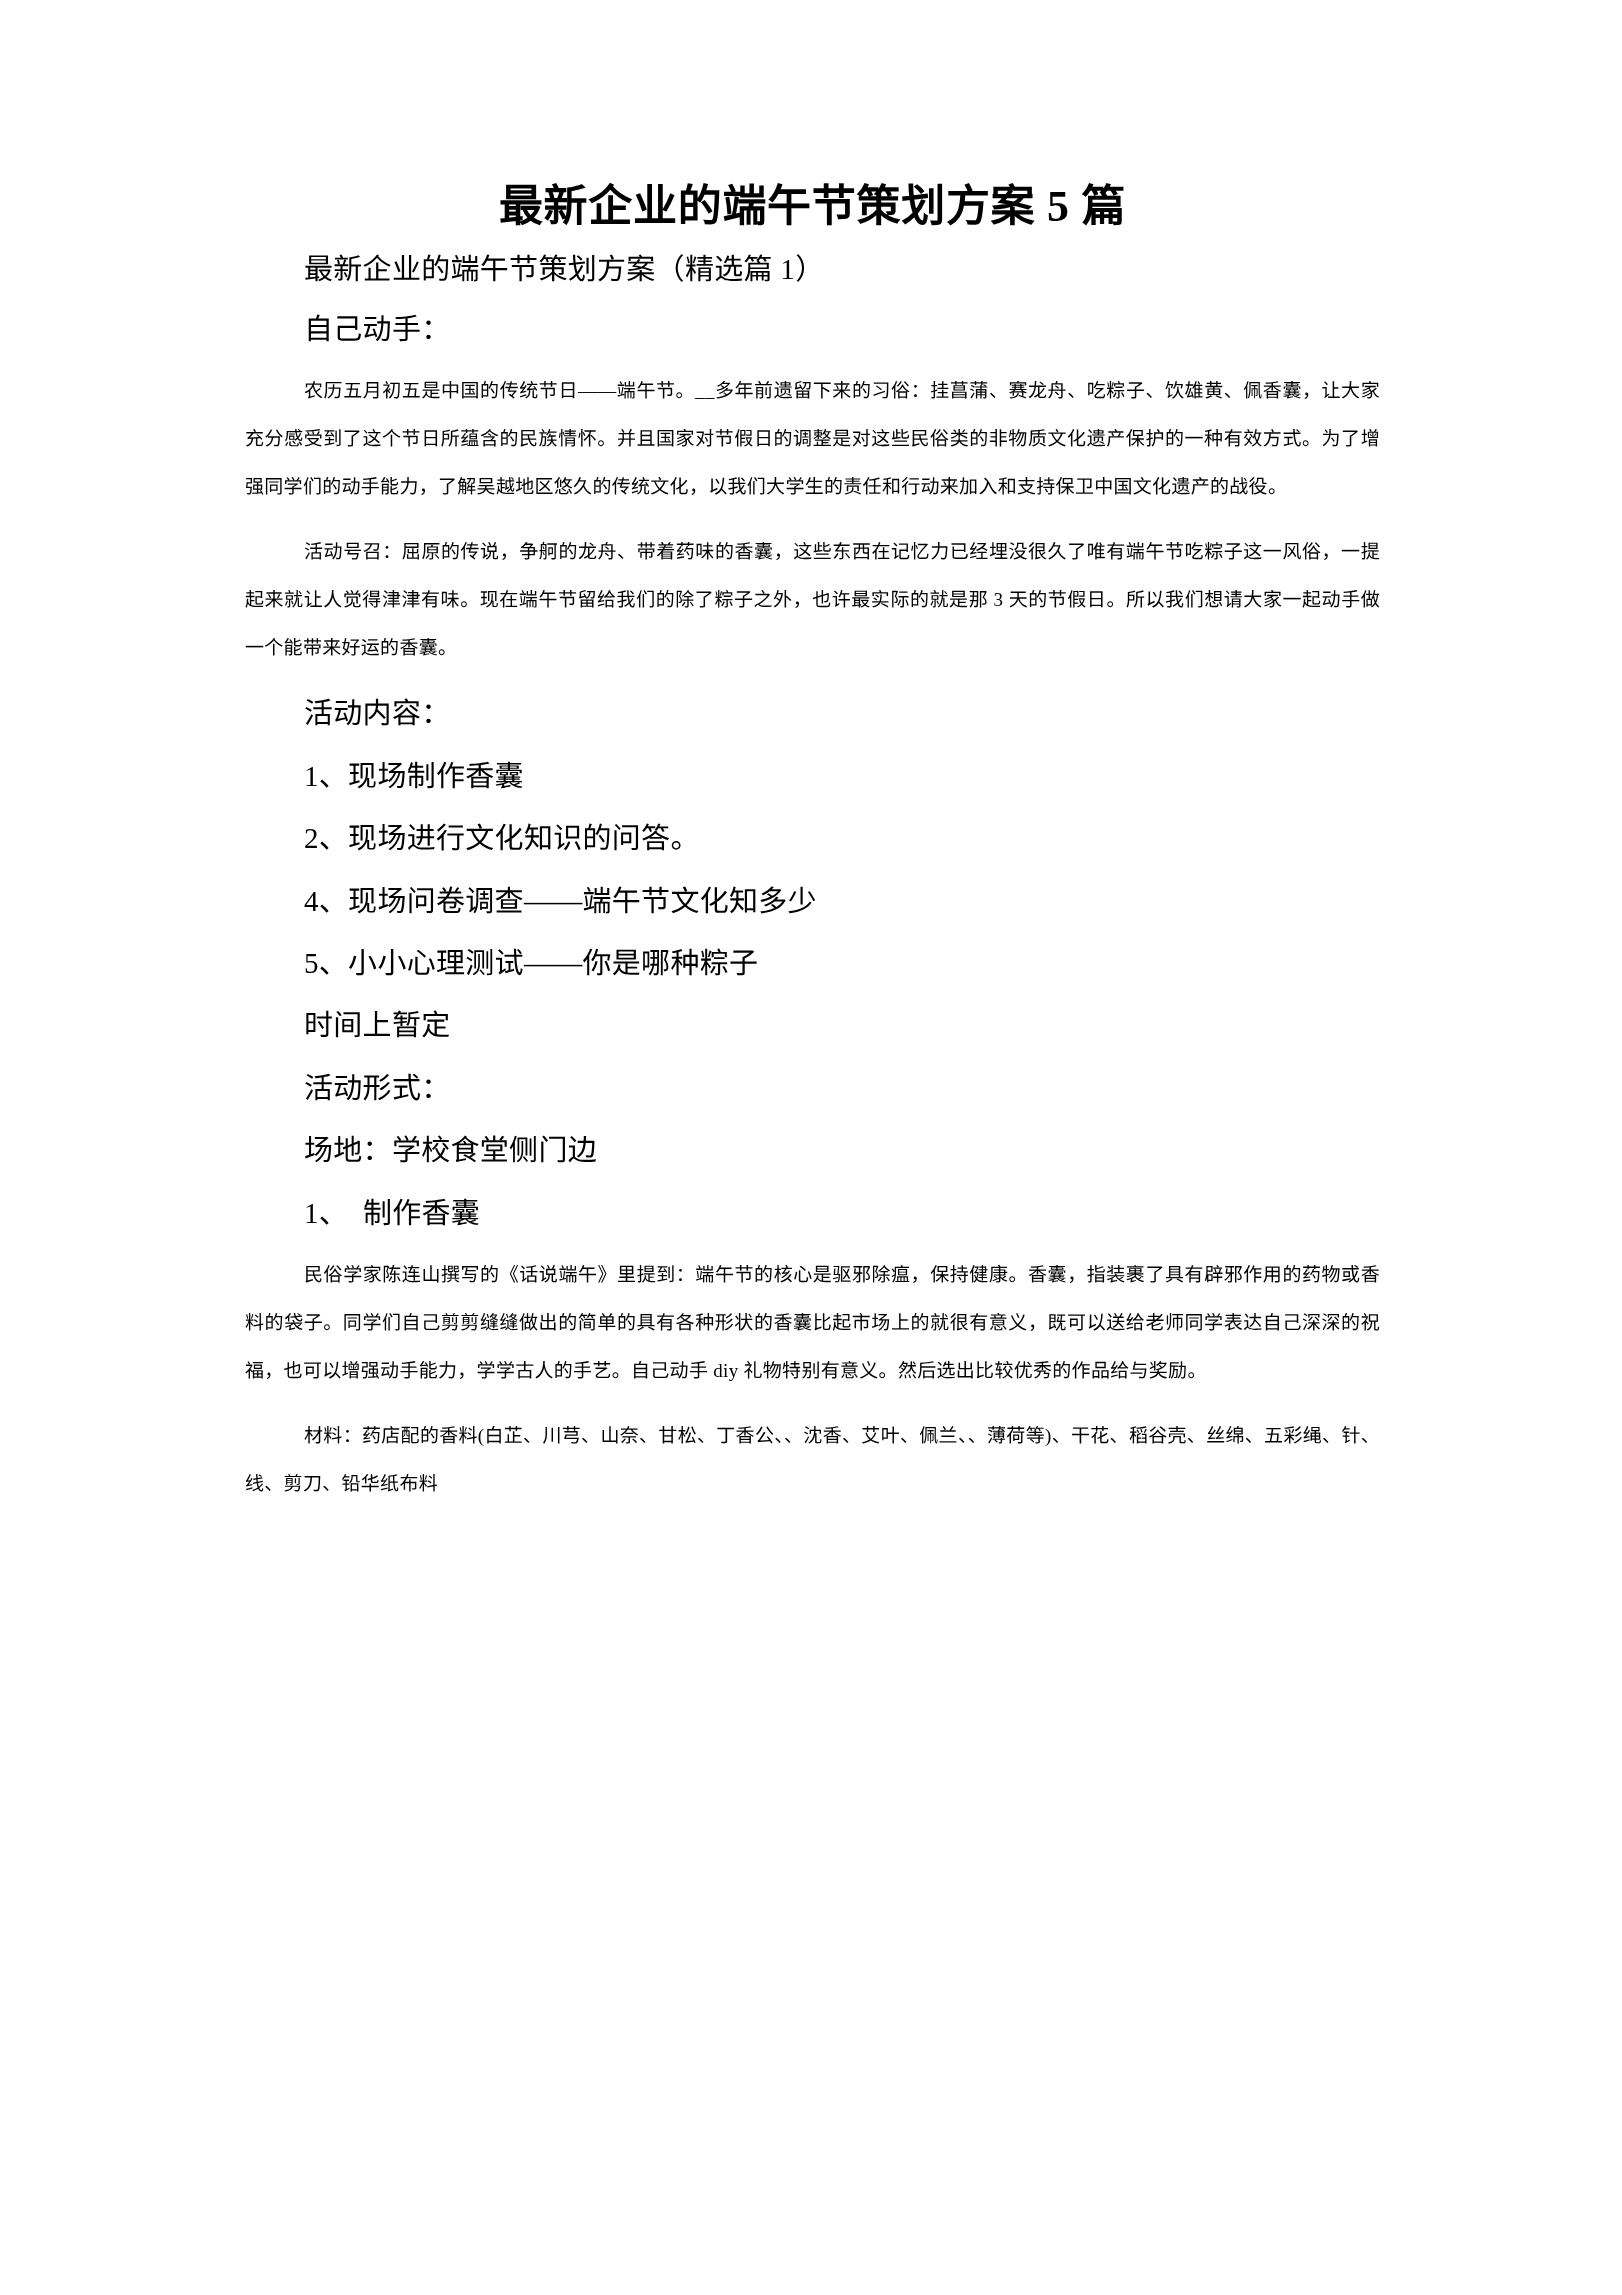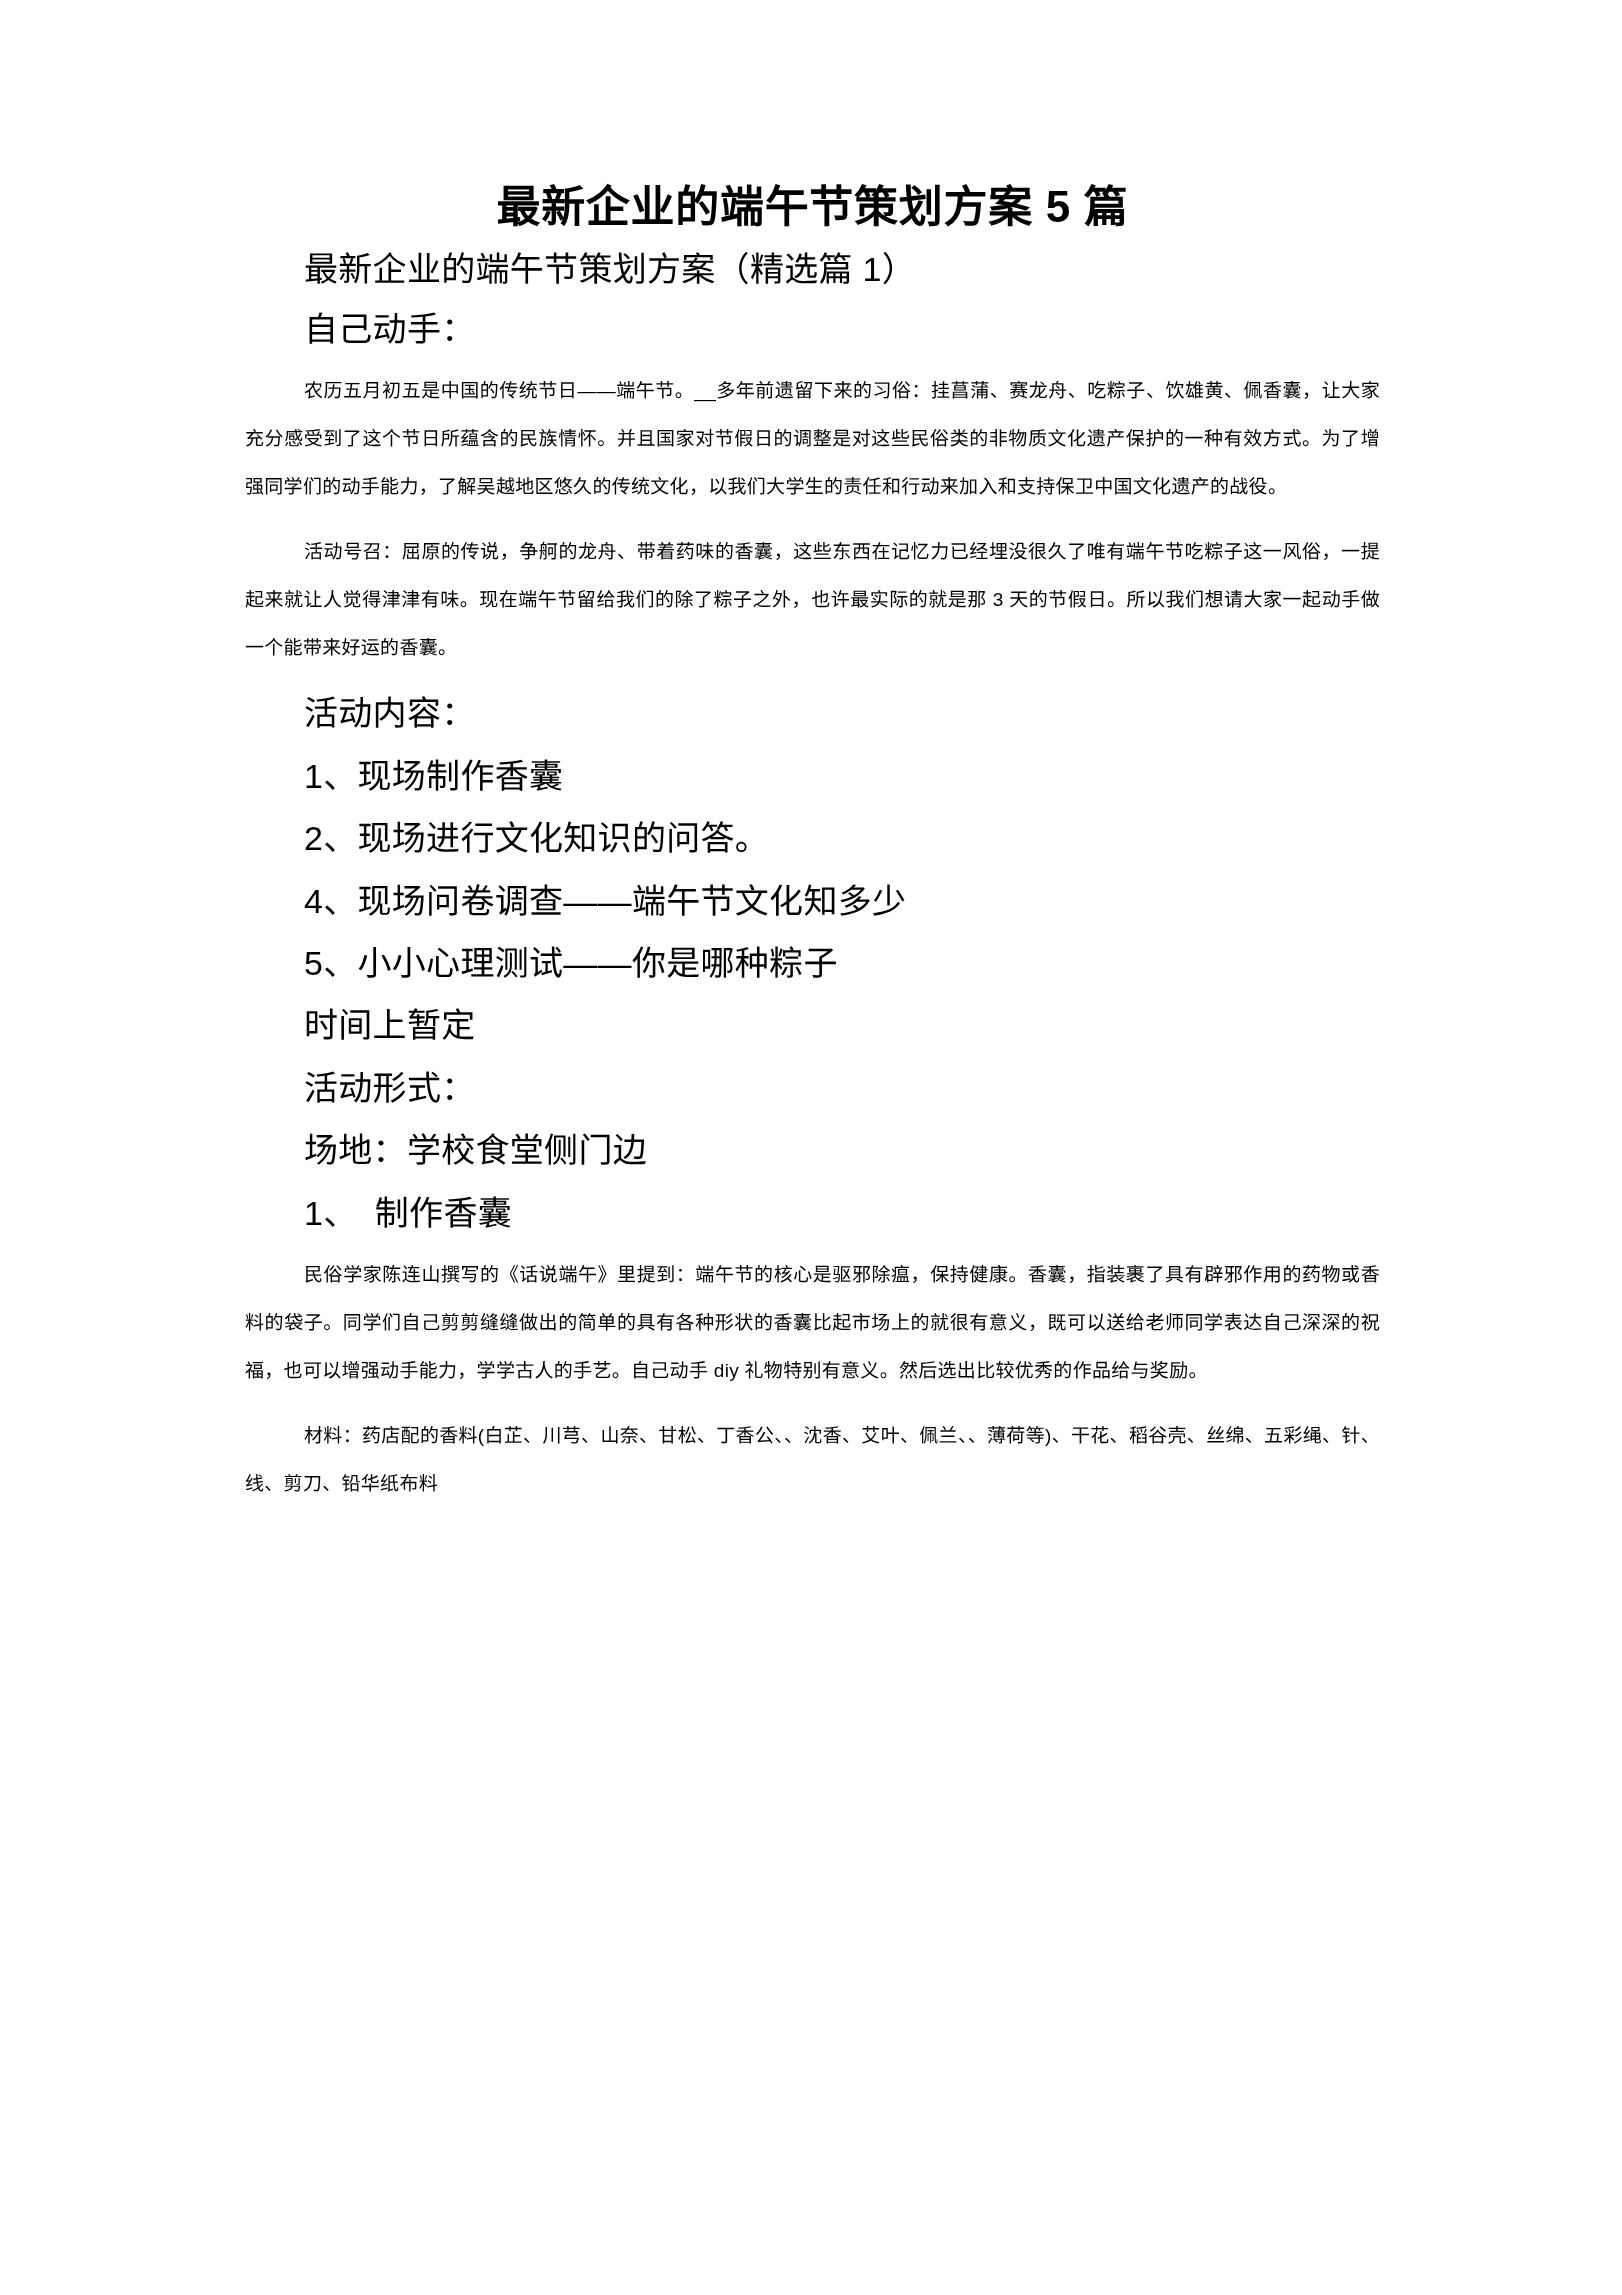--- a/index.html
+++ b/index.html
@@ -7,21 +7,21 @@
     padding: 0;
     background: #ffffff;
   }
   .page {
     position: relative;
     width: 1623px;
     height: 1706px;
     background: #ffffff;
     box-sizing: border-box;
     overflow: hidden;
-    font-family: Liberation Sans, sans-serif;
+    font-family: Liberation Serif, serif;
     color: #000000;
     border-radius: 21px;
   }
   .content {
     position: absolute;
     left: 245px;
     top: 178px;
     width: 1135px;
   }
 
@@ -44,21 +44,21 @@
     text-align: justify;
     text-justify: inter-ideograph;
     letter-spacing: 0.3px;
   }
   .para.indent {
     text-indent: 59px;
   }
 
   
   .line {
-    font-size: 34px;
+    font-size: 29px;
     line-height: 48px;
     margin: 0 0 14.4px 0;
     text-indent: 59px;
     letter-spacing: 0.3px;
     white-space: pre-wrap;
   }
   .line.tight { margin-bottom: 11.8px; }
 
   .block-gap { height: 17px; }
 </style>

